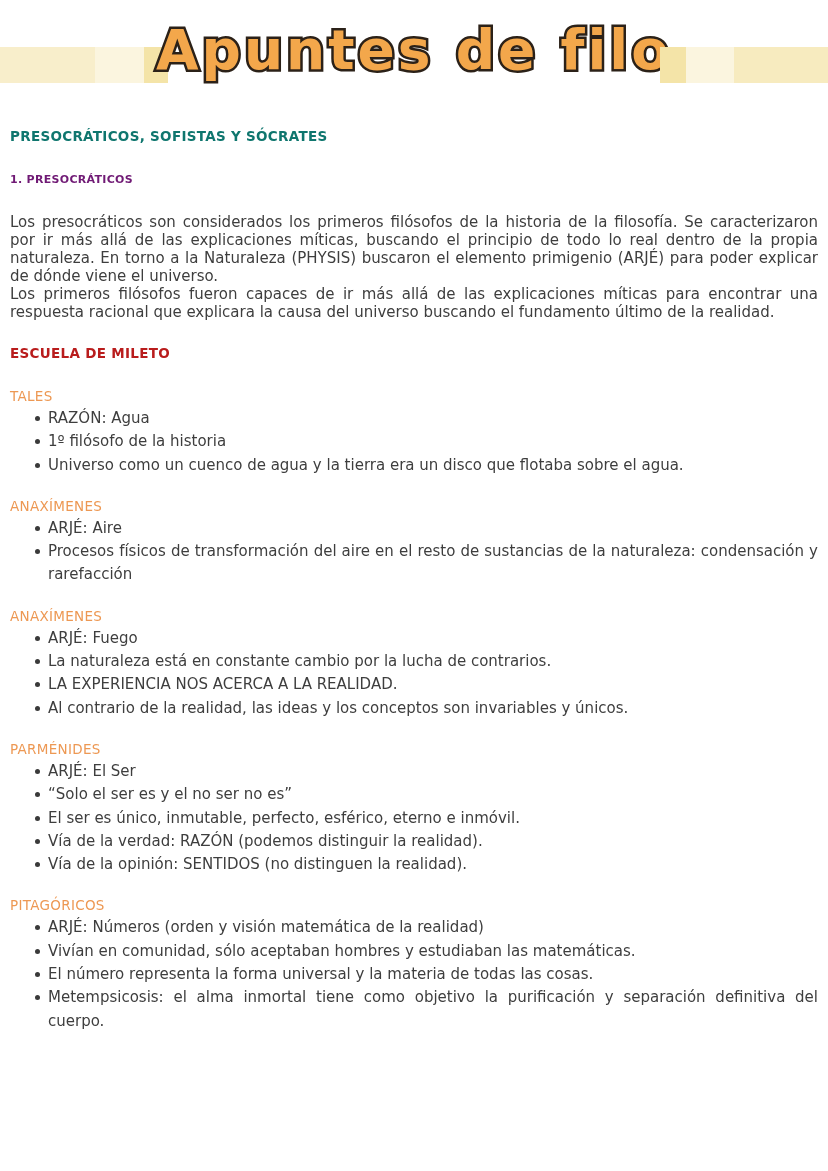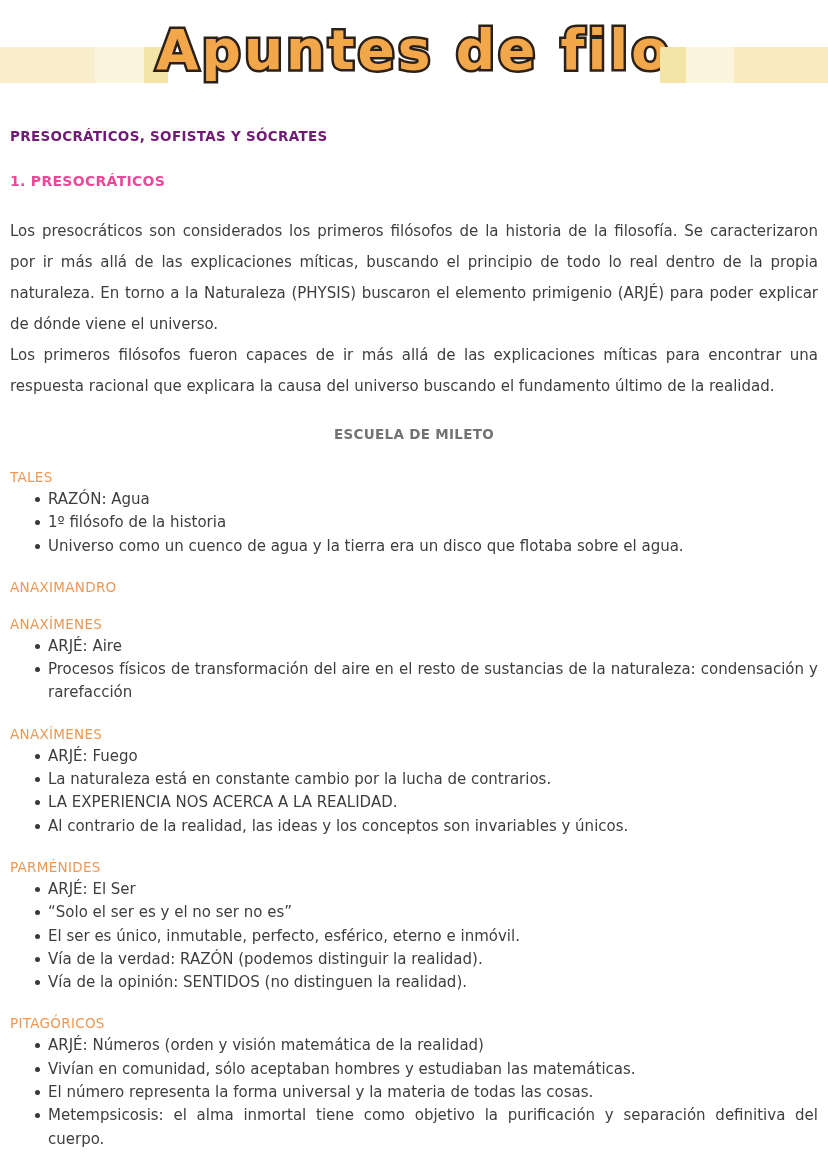--- a/index.html
+++ b/index.html
@@ -42,37 +42,36 @@
     font-family: "DejaVu Sans", sans-serif;
     white-space: nowrap;
   }
 
   
   .content { padding: 0 10px 0 10px; }
 
   .h-sub {
     margin: 18px 0 0 0;
     font-size: 13.5px; font-weight: 600; letter-spacing: 0.3px;
-    color: #701a75;
+    color: #0f766e;
   }
   .h-sec1 {
     margin: 29px 0 0 0;
-    font-size: 14px; font-weight: 600; letter-spacing: 0.3px;
-    color: #ec4899;
+    font-size: 11px; font-weight: 600; letter-spacing: 0.3px;
+    color: #701a75;
   }
   .intro { margin-top: 27px; }
   .intro p {
-    margin: 0; font-size: 15px; line-height: 31px;
+    margin: 0; font-size: 15px; line-height: 18px;
     text-align: justify;
   }
   .h-school {
     margin: 24px 0 0 0;
     font-size: 13.5px; font-weight: 600; letter-spacing: 0.3px;
-    color: #737373;
-    text-align: center;
+    color: #b91c1c;
   }
 
   .section { margin-top: 21px; }
   .section.first { margin-top: 27px; }
   .h-phil {
     margin: 0;
     font-size: 13.5px; font-weight: 400; letter-spacing: 0.3px;
     color: #ed9853;
   }
   ul.bullets {
@@ -130,21 +129,20 @@
     <div class="section first">
       <h3 class="h-phil">TALES</h3>
       <ul class="bullets">
         <li>RAZÓN: Agua</li>
         <li>1º filósofo de la historia</li>
         <li>Universo como un cuenco de agua y la tierra era un disco que flotaba sobre el agua.</li>
       </ul>
     </div>
 
     <div class="section">
-      <h3 class="h-phil">ANAXIMANDRO</h3>
     </div>
 
     <div class="section">
       <h3 class="h-phil">ANAXÍMENES</h3>
       <ul class="bullets">
         <li>ARJÉ: Aire</li>
         <li>Procesos físicos de transformación del aire en el resto de sustancias de la naturaleza: condensación y rarefacción</li>
       </ul>
     </div>
 

